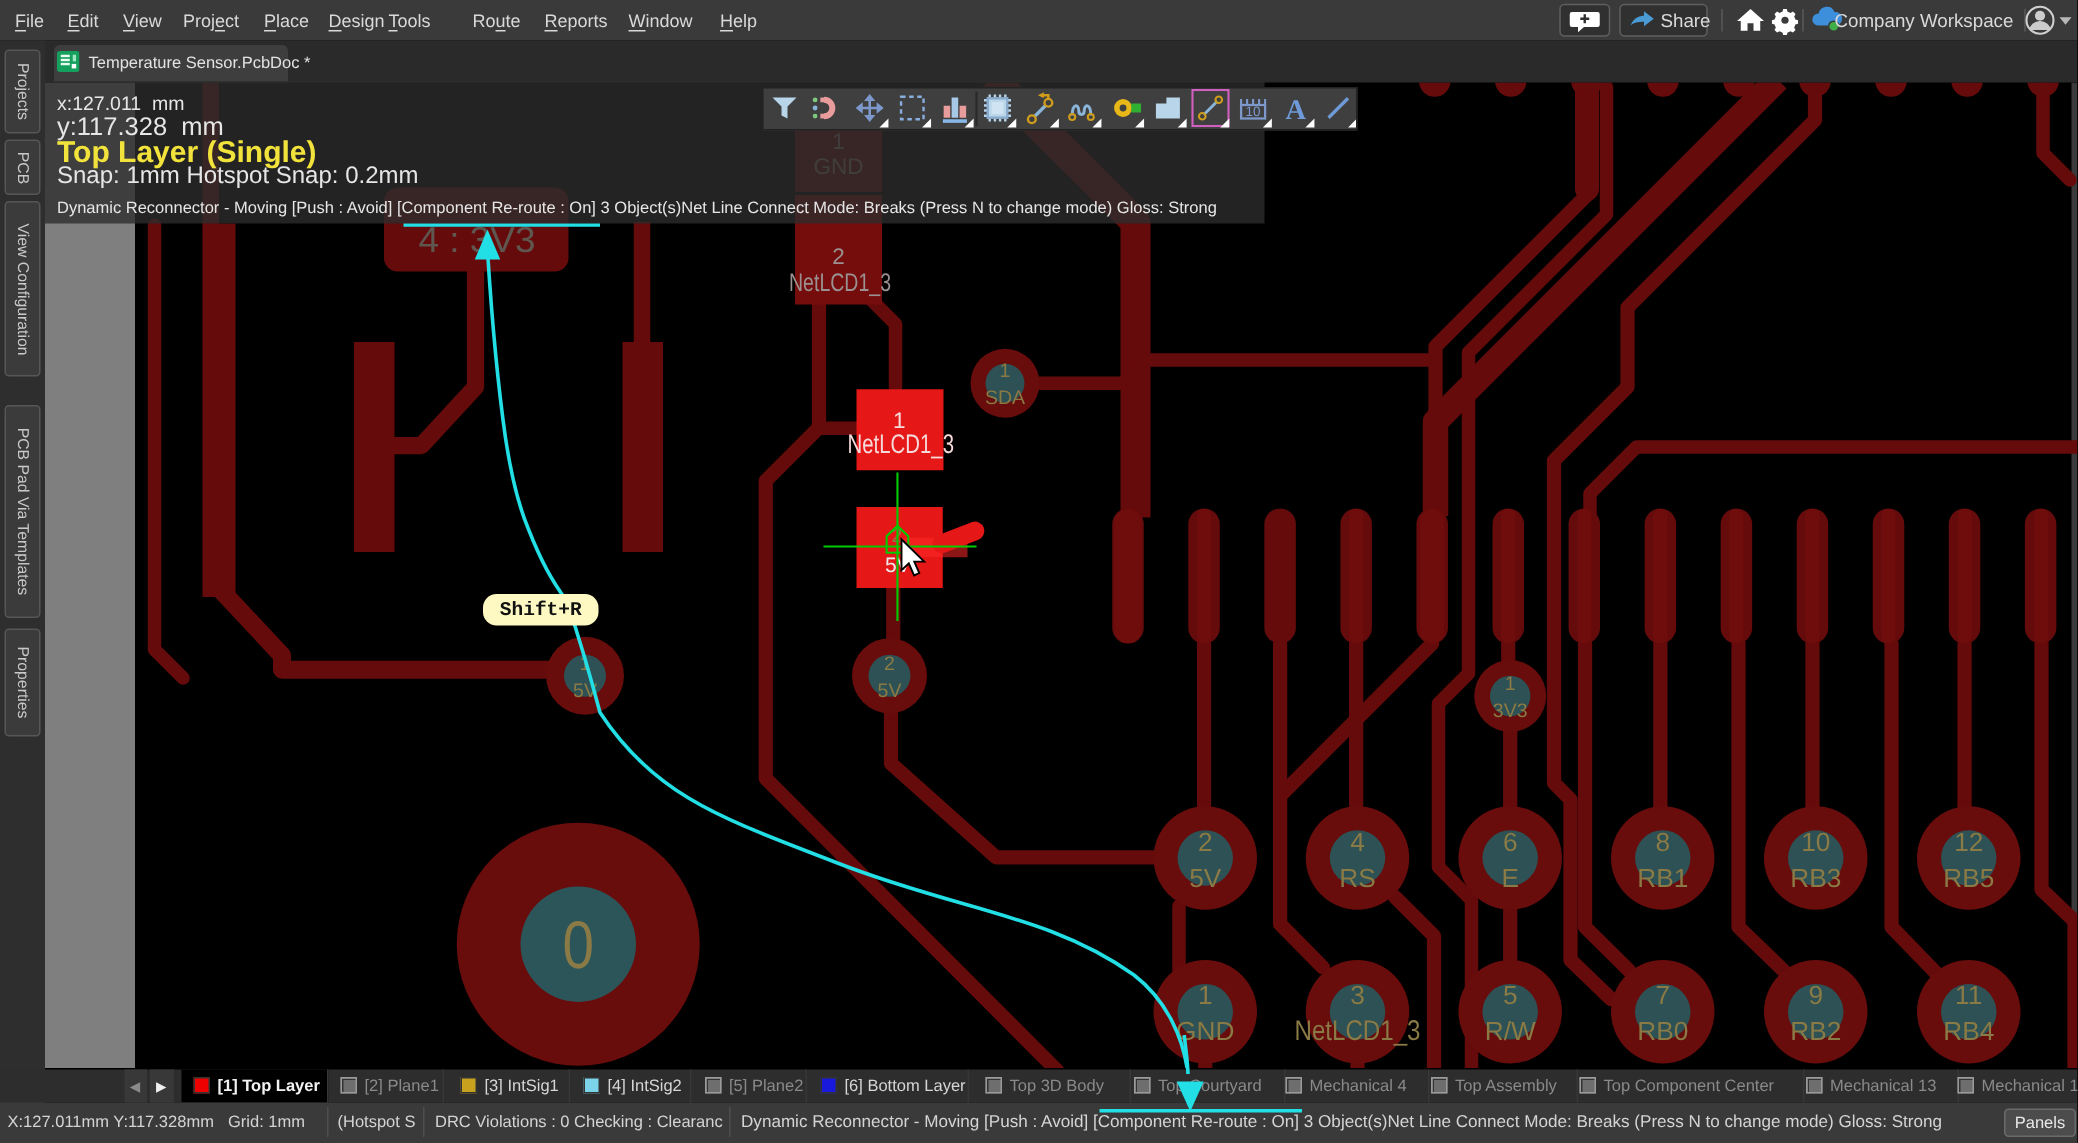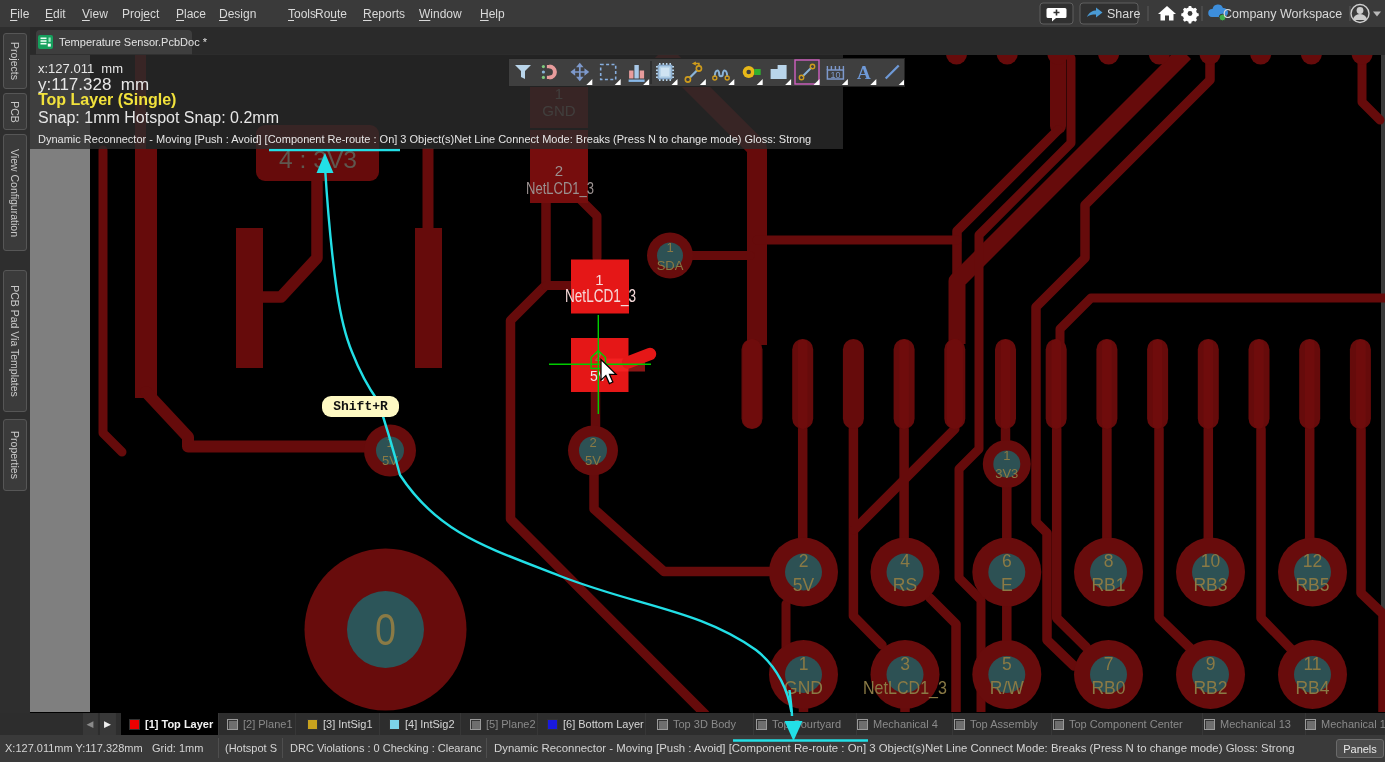--- a/index.html
+++ b/index.html
@@ -218,21 +218,21 @@
     </g>
 </svg>
 
 <div id="menubar" class="abs">
   <span class="mi" style="left:10px"><span class="ul">F</span>ile</span>
   <span class="mi" style="left:45px"><span class="ul">E</span>dit</span>
   <span class="mi" style="left:82px"><span class="ul">V</span>iew</span>
   <span class="mi" style="left:122px">Proj<span class="ul">e</span>ct</span>
   <span class="mi" style="left:176px"><span class="ul">P</span>lace</span>
   <span class="mi" style="left:219px"><span class="ul">D</span>esign</span>
-  <span class="mi" style="left:288px"><span class="ul">T</span>ools</span>
+  <span class="mi" style="left:259px"><span class="ul">T</span>ools</span>
   <span class="mi" style="left:315px">Ro<span class="ul">u</span>te</span>
   <span class="mi" style="left:363px"><span class="ul">R</span>eports</span>
   <span class="mi" style="left:419px"><span class="ul">W</span>indow</span>
   <span class="mi" style="left:480px"><span class="ul">H</span>elp</span>
 </div>
 <svg class="abs" style="left:1030px;top:0" width="355" height="27" viewBox="0 0 355 27" xmlns="http://www.w3.org/2000/svg">
 <rect x="10" y="3" width="33" height="21" rx="3" fill="#303030" stroke="#5f5f5f"></rect>
 <path d="M18,8 h17 a1.5,1.5 0 0 1 1.5,1.5 v7 a1.5,1.5 0 0 1 -1.5,1.5 h-9 l-4,3.5 v-3.5 h-4 a1.5,1.5 0 0 1 -1.5,-1.5 v-7 a1.5,1.5 0 0 1 1.5,-1.5 Z" fill="#ffffff"></path>
 <path d="M26.5,9.5 v6 M23.5,12.5 h6" stroke="#303030" stroke-width="1.6"></path>
 <rect x="50" y="3" width="58" height="21" rx="3" fill="#303030" stroke="#5f5f5f"></rect>
@@ -279,21 +279,21 @@
       <span>PCB Pad Via Templates</span>
     </div>
   <div class="vtab" style="top:392px;height:72px;">
       <span>Properties</span>
     </div>
 </div>
 
 <div id="hud" class="abs">
   <div class="l" style="top:7px;  font-size:13px;">x:127.011&nbsp; mm</div>
   <div class="l" style="top:21px; font-size:17px;">y:117.328&nbsp; mm</div>
-  <div class="l" style="top:37px; font-size:16px; font-weight:bold; color:#f2e23c;">Top Layer (Single)</div>
+  <div class="l" style="top:37px; font-size:20px; font-weight:bold; color:#f2e23c;">Top Layer (Single)</div>
   <div class="l" style="top:55px; font-size:16px;">Snap: 1mm Hotspot Snap: 0.2mm</div>
   <div class="l" style="top:79px; font-size:11px;">Dynamic Reconnector - Moving [Push : Avoid] [Component Re-route : On] 3 Object(s)Net Line Connect Mode: Breaks (Press N to change mode) Gloss: Strong</div>
 </div>
 
 <div id="toolbar" class="abs"><svg width="395" height="27" viewBox="0 0 395 27" xmlns="http://www.w3.org/2000/svg">
 <g transform="translate(14.0,13)">
         <path d="M-8,-7 L8,-7 L2,-1 L2,7 L-2,5 L-2,-1 Z" fill="#b9d5ea"></path>
       </g>
 <g transform="translate(42.4,13)">
         <path d="M-2,-5.5 A 5.5 5.5 0 0 1 -2,5.5" fill="none" stroke="#e89c9c" stroke-width="4"></path>

